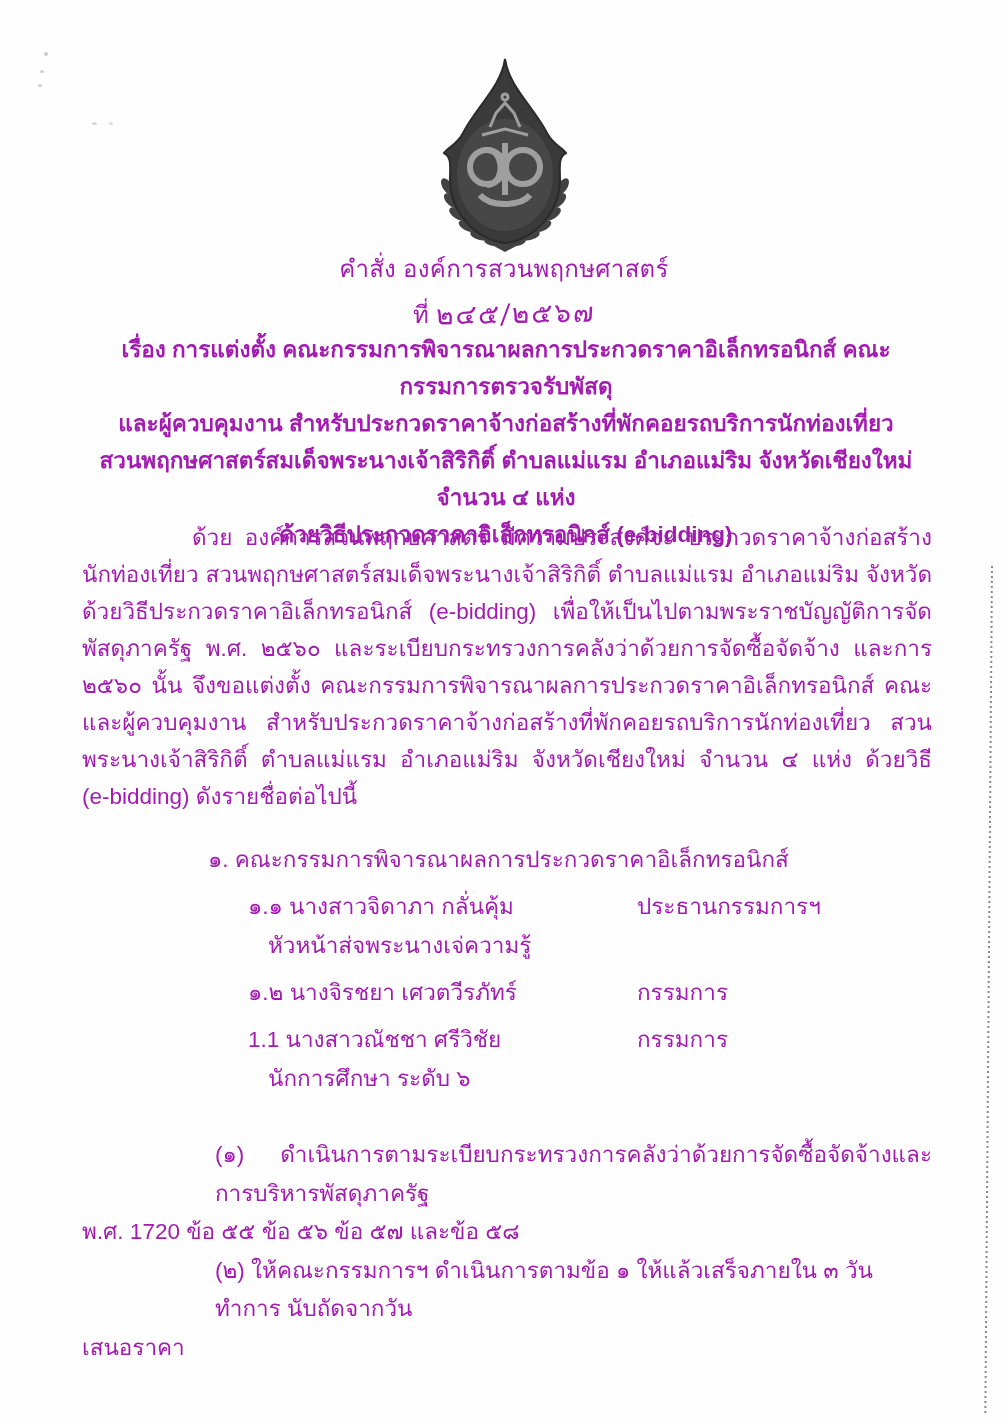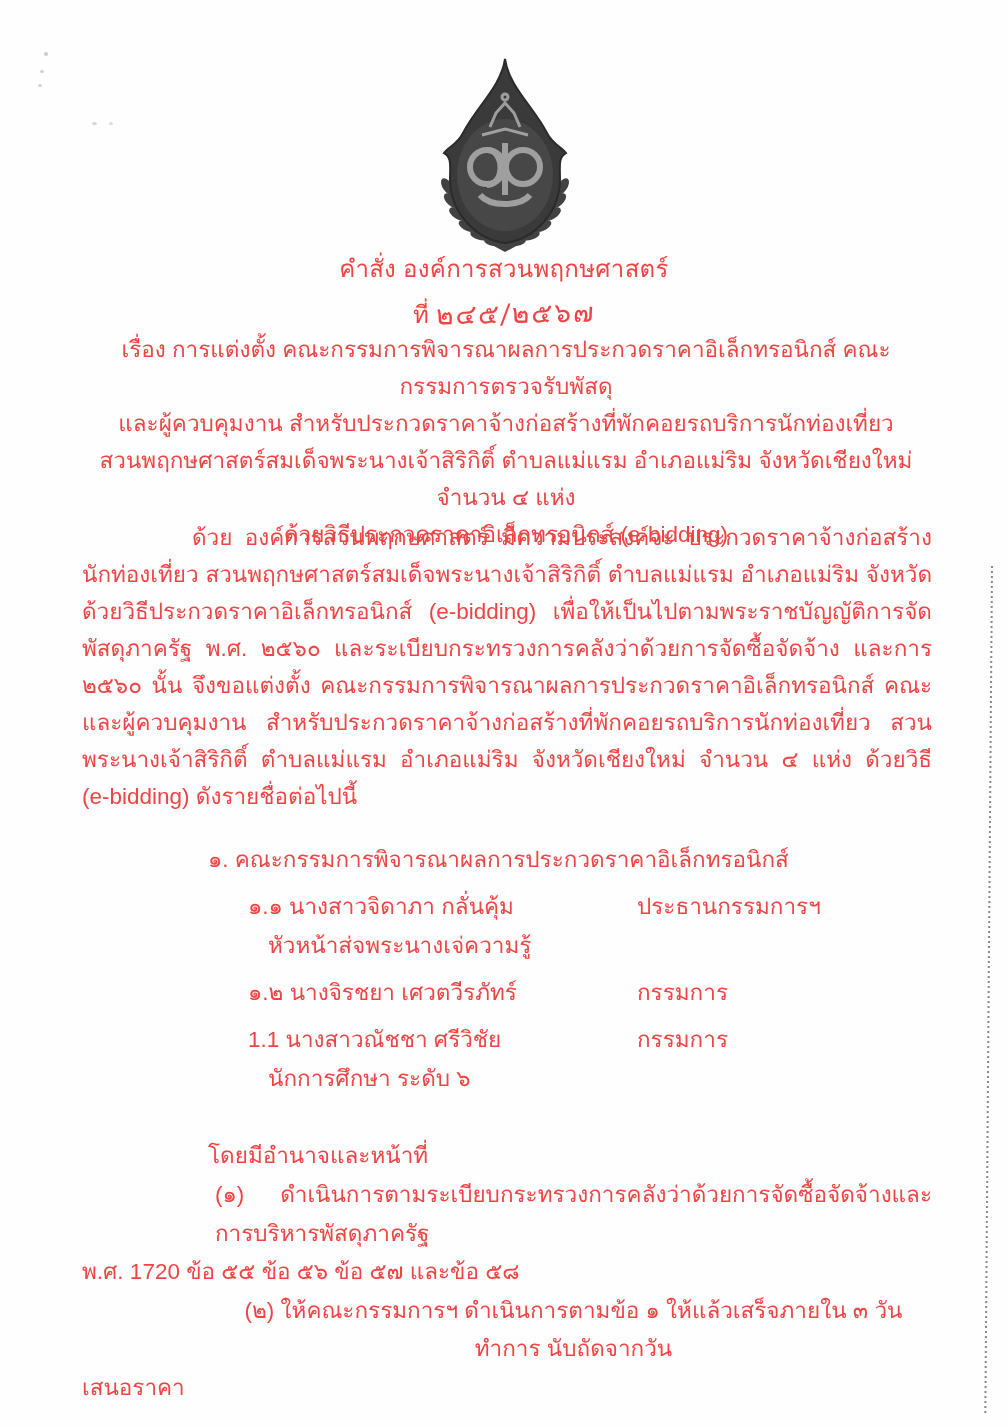--- a/index.html
+++ b/index.html
@@ -2,21 +2,21 @@
 <html><head>
 <meta charset="utf-8">
 <style>
   html,body { margin:0; padding:0; background:#e8e8e8; }
   .page {
     position:relative;
     width:1008px; height:1426px;
     margin:0 auto;
     background:#fefefe;
     font-family:"Liberation Sans","DejaVu Sans",sans-serif;
-    color:#ef4444;
+    color:#a21caf;
     overflow:hidden;
   }
   .center { text-align:center; }
 
   
   .logo-wrap { position:absolute; left:430px; top:55px; width:150px; height:200px; }
 
   
   .title-block { position:absolute; top:254px; left:0; width:100%; }
   .doc-title { font-size:24px; line-height:30px; font-weight:500; letter-spacing:0.3px; }
@@ -24,41 +24,41 @@
   .handwritten {
     font-family:"DejaVu Serif",serif;
     font-size:27px;
     letter-spacing:2px;
     display:inline-block;
     transform:skewX(-4deg) rotate(-1deg);
   }
 
   
   .subject-block { position:absolute; top:331px; left:82px; right:78px; }
-  .subject-block .line { font-size:22.5px; line-height:37px; font-weight:400; }
+  .subject-block .line { font-size:22.5px; line-height:37px; font-weight:700; }
 
   
   .body-block { position:absolute; top:519px; left:82px; right:76px; }
   .body-block .line { font-size:22.5px; line-height:37px; height:37px; white-space:nowrap; }
   .body-block .just { text-align:justify; text-align-last:justify; white-space:normal; overflow:hidden; }
   .indent-first { padding-left:110px; }
 
   
   .committee-block { position:absolute; top:841px; left:82px; right:76px; font-size:22.5px; }
   .committee-heading { padding-left:126px; line-height:38px; }
   .member-row { position:relative; margin-top:9px; line-height:38px; }
   .member-main { padding-left:166px; }
   .member-role { position:absolute; left:555px; top:0; }
   .member-pos { padding-left:186px; line-height:38px; margin-top:1px; }
 
   
   .duties-block { position:absolute; top:1136px; left:82px; right:76px; font-size:22.5px; }
   .duties-heading { padding-left:126px; line-height:40px; }
   .duty-line { line-height:38.5px; }
-  .duty-indent { padding-left:133px;text-align:center; }
+  .duty-indent { padding-left:133px; }
   .duty-just { text-align:justify; text-align-last:justify; }
 
   
   .scan-line-right {
     position:absolute;
     left:991px; top:566px;
     width:2px; height:848px;
     background:repeating-linear-gradient(to bottom,#4a4a4a 0 2px,transparent 2px 5px);
     opacity:0.65;
     transform:rotate(0.45deg);
@@ -180,20 +180,19 @@
       <div class="member-main">
         <span>1.1</span>
         <span>นางสาวณัชชา ศรีวิชัย</span>
       </div>
       <span class="member-role">กรรมการ</span>
     </div>
     <div class="member-pos">นักการศึกษา ระดับ ๖</div>
   </div>
 
   <div class="duties-block">
-    <div class="duties-heading">โดยมีอำนาจและหน้าที่</div>
     <div class="duty-line duty-indent duty-just">(๑) ดำเนินการตามระเบียบกระทรวงการคลังว่าด้วยการจัดซื้อจัดจ้างและการบริหารพัสดุภาครัฐ</div>
     <div class="duty-line">พ.ศ. 1720 ข้อ ๕๕ ข้อ ๕๖ ข้อ ๕๗ และข้อ ๕๘</div>
     <div class="duty-line duty-indent">(๒) ให้คณะกรรมการฯ ดำเนินการตามข้อ ๑ ให้แล้วเสร็จภายใน ๓ วันทำการ นับถัดจากวัน</div>
     <div class="duty-line">เสนอราคา</div>
   </div>
 
 </div>
 
 </body></html>

